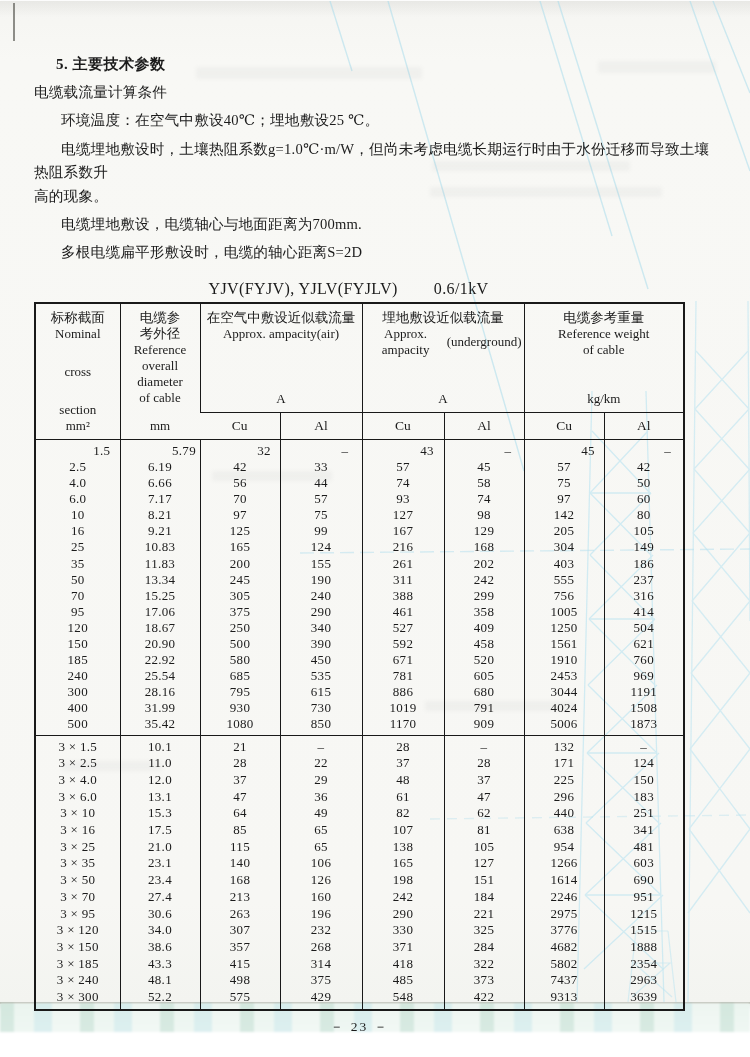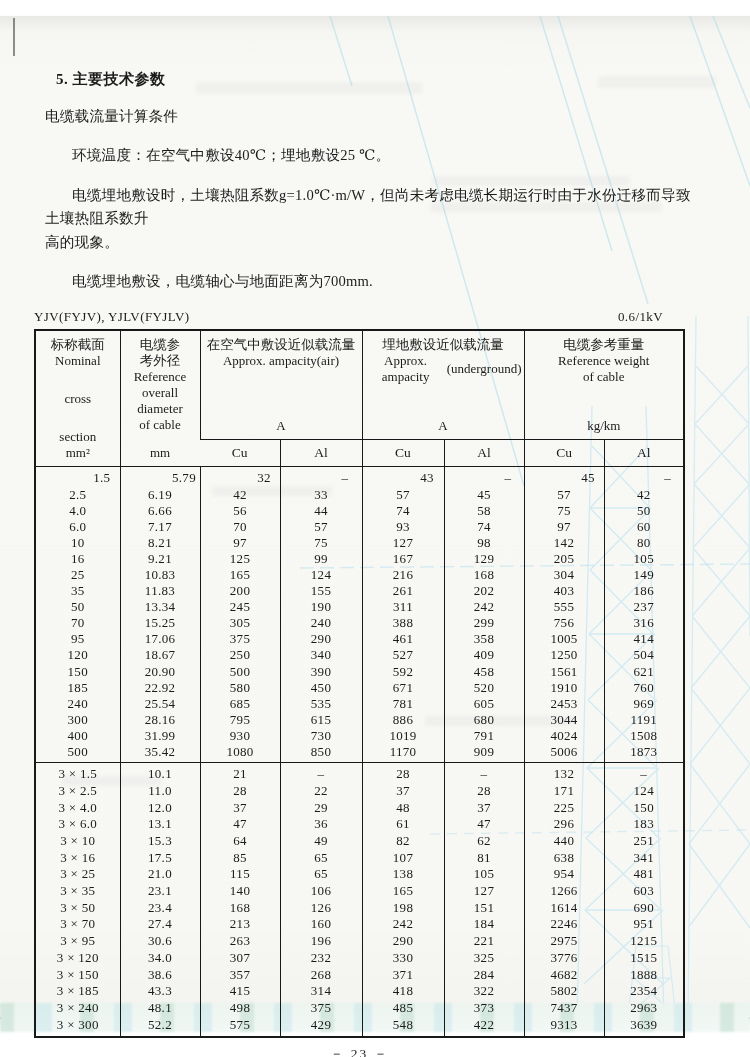--- a/index.html
+++ b/index.html
@@ -4,47 +4,47 @@
 <style>
   html,body{margin:0;padding:0;}
   body{
     width:750px;height:1057px;position:relative;overflow:hidden;
     background:#ffffff;
     font-family:"Liberation Serif","DejaVu Serif",serif;
     color:#1b1b1b;
   }
   
   .paper{
-    position:absolute;left:0;top:16px;width:750px;height:1001px;
+    position:absolute;left:0;top:1px;width:750px;height:1001px;
     background:linear-gradient(180deg,#f5f5f2 0%,#f8f8f5 6%,#f7f7f4 90%,#f3f4f0 100%);
     border-bottom:2px solid #b9b9b0;
     box-shadow:0 3px 5px rgba(90,100,95,.25);
   }
   .paper::before{ 
     content:"";position:absolute;left:0;top:0;width:100%;height:16px;
     background:linear-gradient(180deg,rgba(120,120,115,.10),rgba(120,120,115,0));
     pointer-events:none;
   }
   .edge-mark{ 
     position:absolute;left:13px;top:2px;width:2px;height:38px;background:#55554f;opacity:.65;
   }
   
   .wm{position:absolute;inset:0;pointer-events:none;}
   
   .ghost{position:absolute;background:#8a8f94;opacity:.07;filter:blur(2px);border-radius:2px;}
   
   .content{position:relative;padding:54px 30px 0 29px;z-index:2;}
   h1{font-size:15px;font-weight:bold;margin:0 0 7px 27px;letter-spacing:.5px;}
-  p{margin:16px;font-size:14.6px;line-height:23.4px;letter-spacing:.2px;}
+  p{margin:5px;font-size:14.6px;line-height:23.4px;letter-spacing:.2px;}
   p.ind{padding-left:27px;}
   p.wrap{white-space:pre-line;text-indent:27px;}
   
   .caption-row{
-    width:651px;margin:15px 0 4px 5px;display:flex;justify-content:space-between;
-    align-items:flex-end;font-size:13px;letter-spacing:.4px;
+    width:651px;margin:15px 0 4px 5px;display:flex;justify-content:center;
+    align-items:flex-end;font-size:16px;letter-spacing:.4px;
   }
   .caption-row .right{padding-right:22px;margin-left:36px;}
   
   table{
     border-collapse:collapse;table-layout:fixed;margin-left:5px;width:651px;
     background:transparent;
   }
   col.c1{width:85px}col.c2{width:80px}col.c3{width:80px}col.c4{width:82px}
   col.c5{width:82px}col.c6{width:80px}col.c7{width:80px}col.c8{width:80px}
   table{border:2px solid #191919;}
@@ -141,20 +141,21 @@
 
   <div class="content">
 
     <h1>5. 主要技术参数</h1>
 
     <p>电缆载流量计算条件</p>
     <p class="ind">环境温度：在空气中敷设40℃；埋地敷设25 ℃。</p>
     <p class="wrap">电缆埋地敷设时，土壤热阻系数g=1.0℃·m/W，但尚未考虑电缆长期运行时由于水份迁移而导致土壤热阻系数升
 高的现象。</p>
     <p class="ind">电缆埋地敷设，电缆轴心与地面距离为700mm.</p>
+    <p class="ind">多根电缆扁平形敷设时，电缆的轴心距离S=2D</p>
 
     <div class="caption-row">
       <span>YJV(FYJV), YJLV(FYJLV)</span>
       <span class="right">0.6/1kV</span>
     </div>
 
     <table>
       <colgroup>
         <col class="c1">
           <col class="c2">

